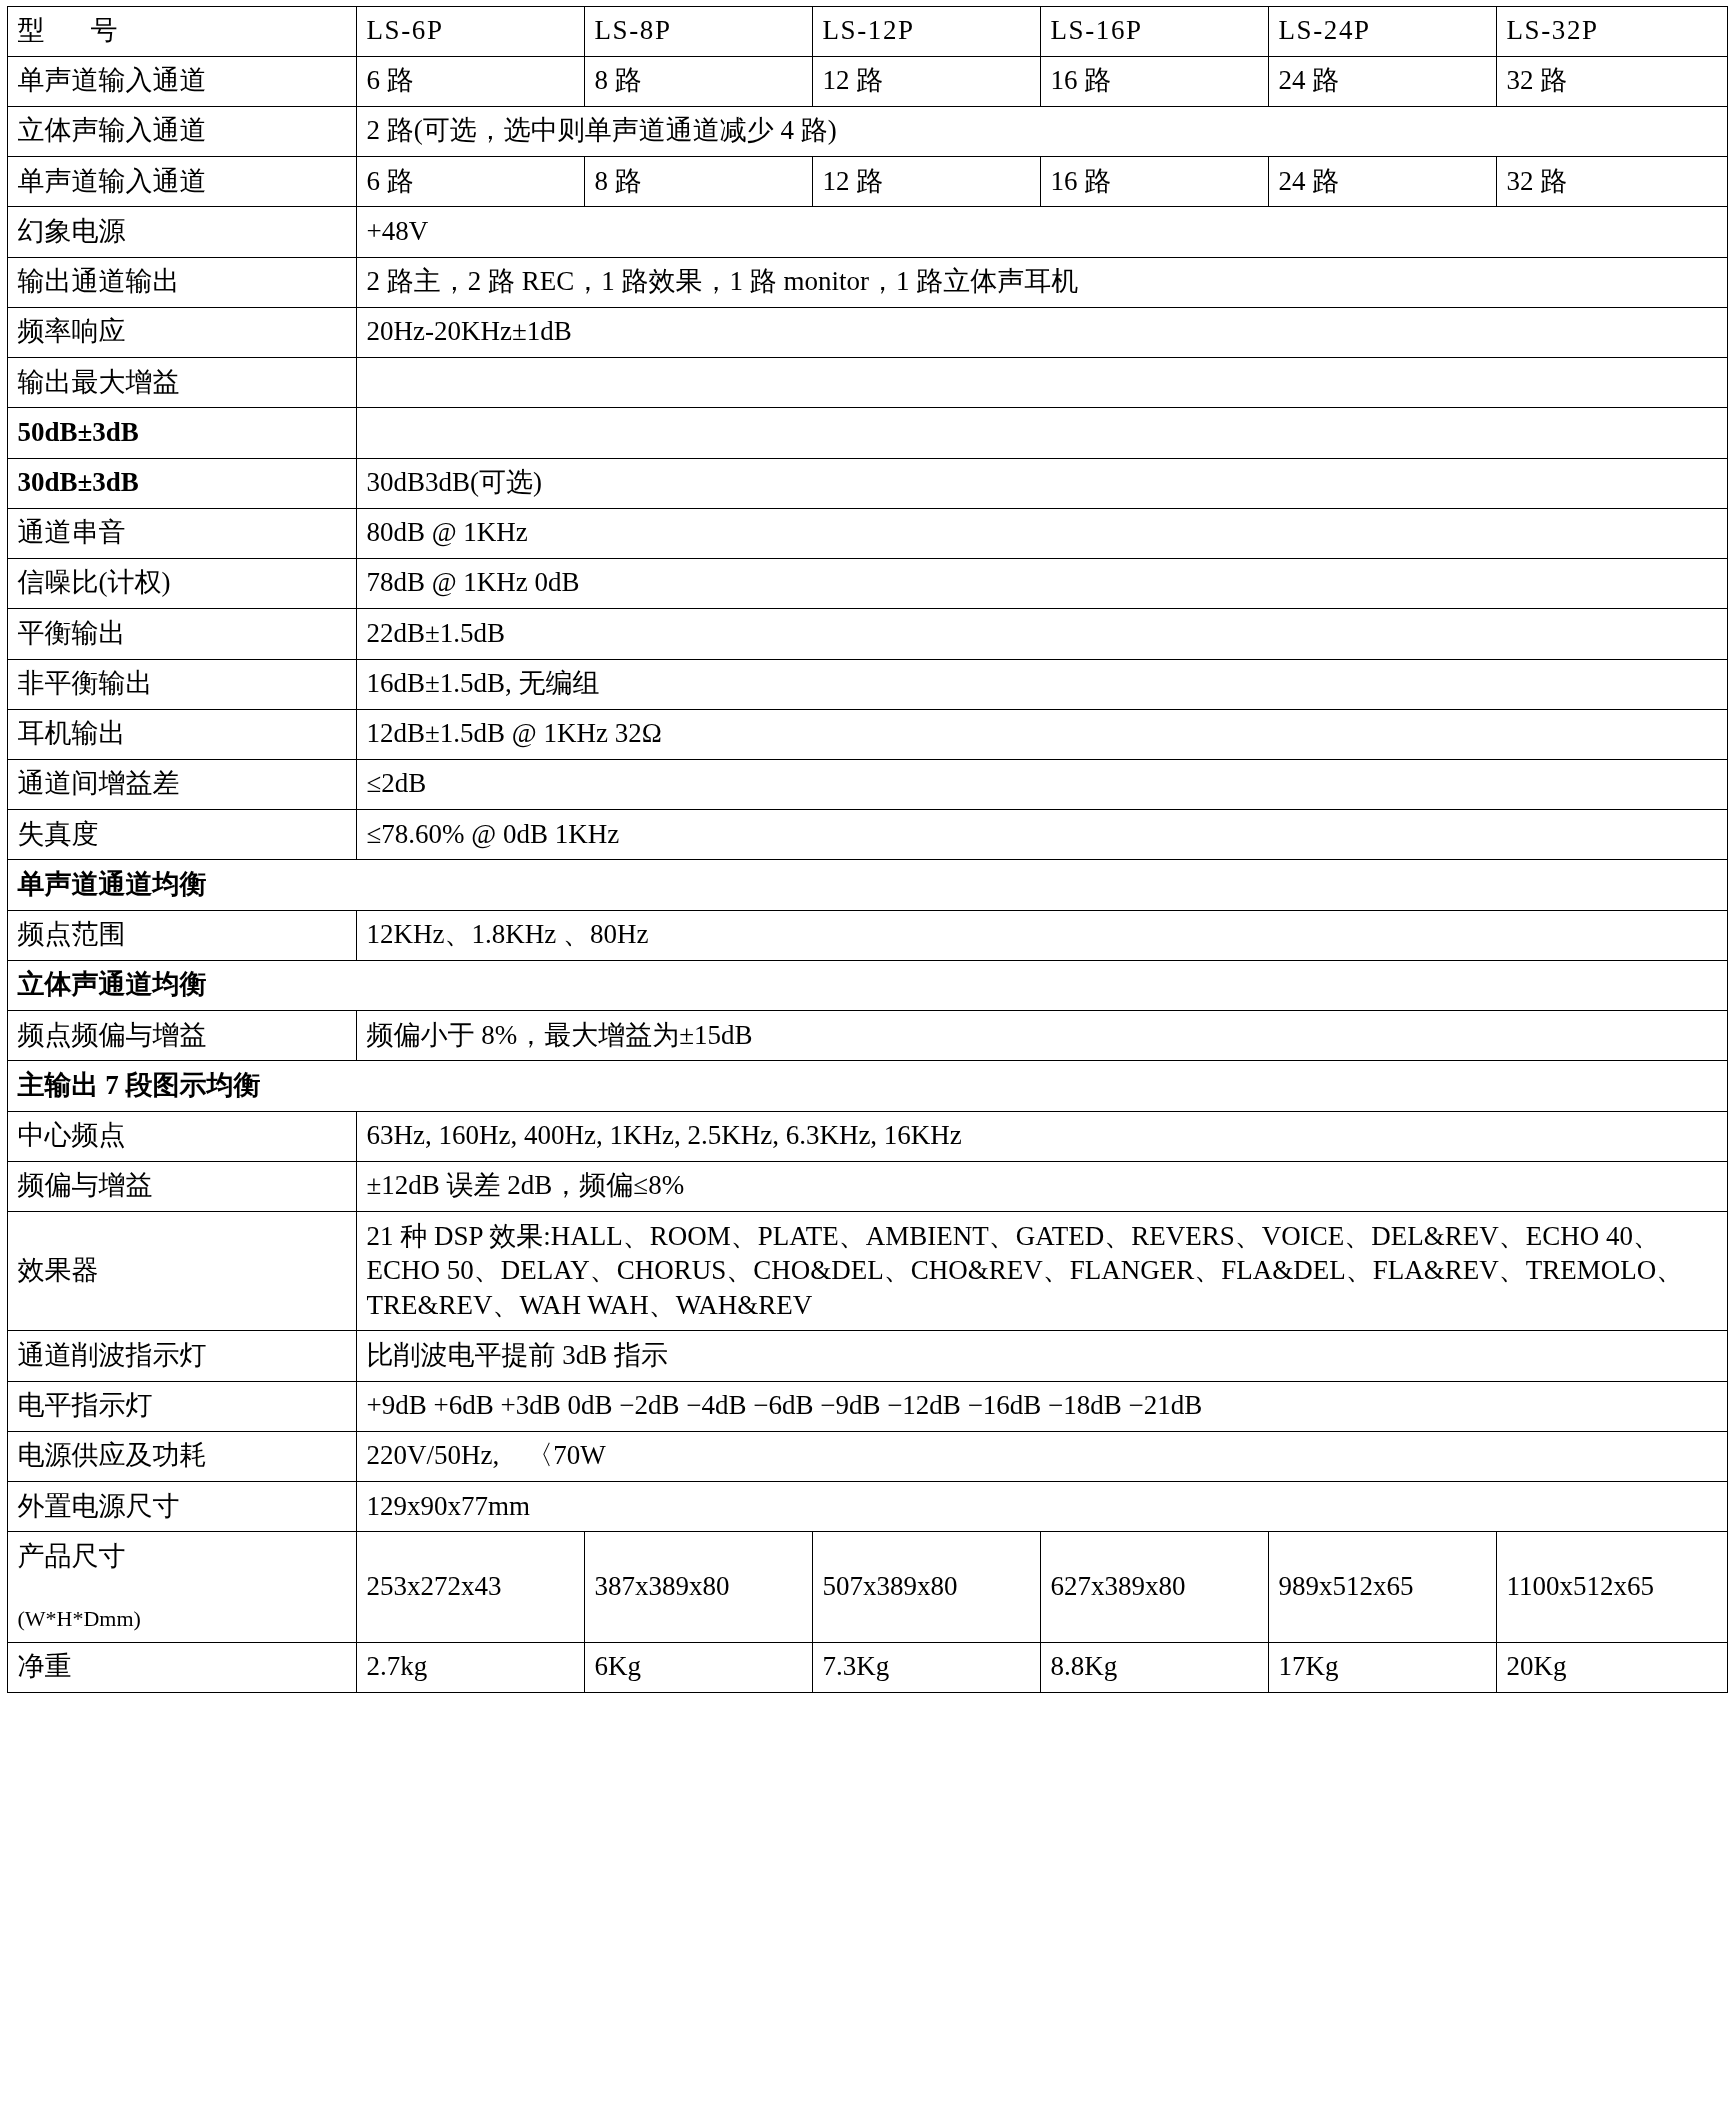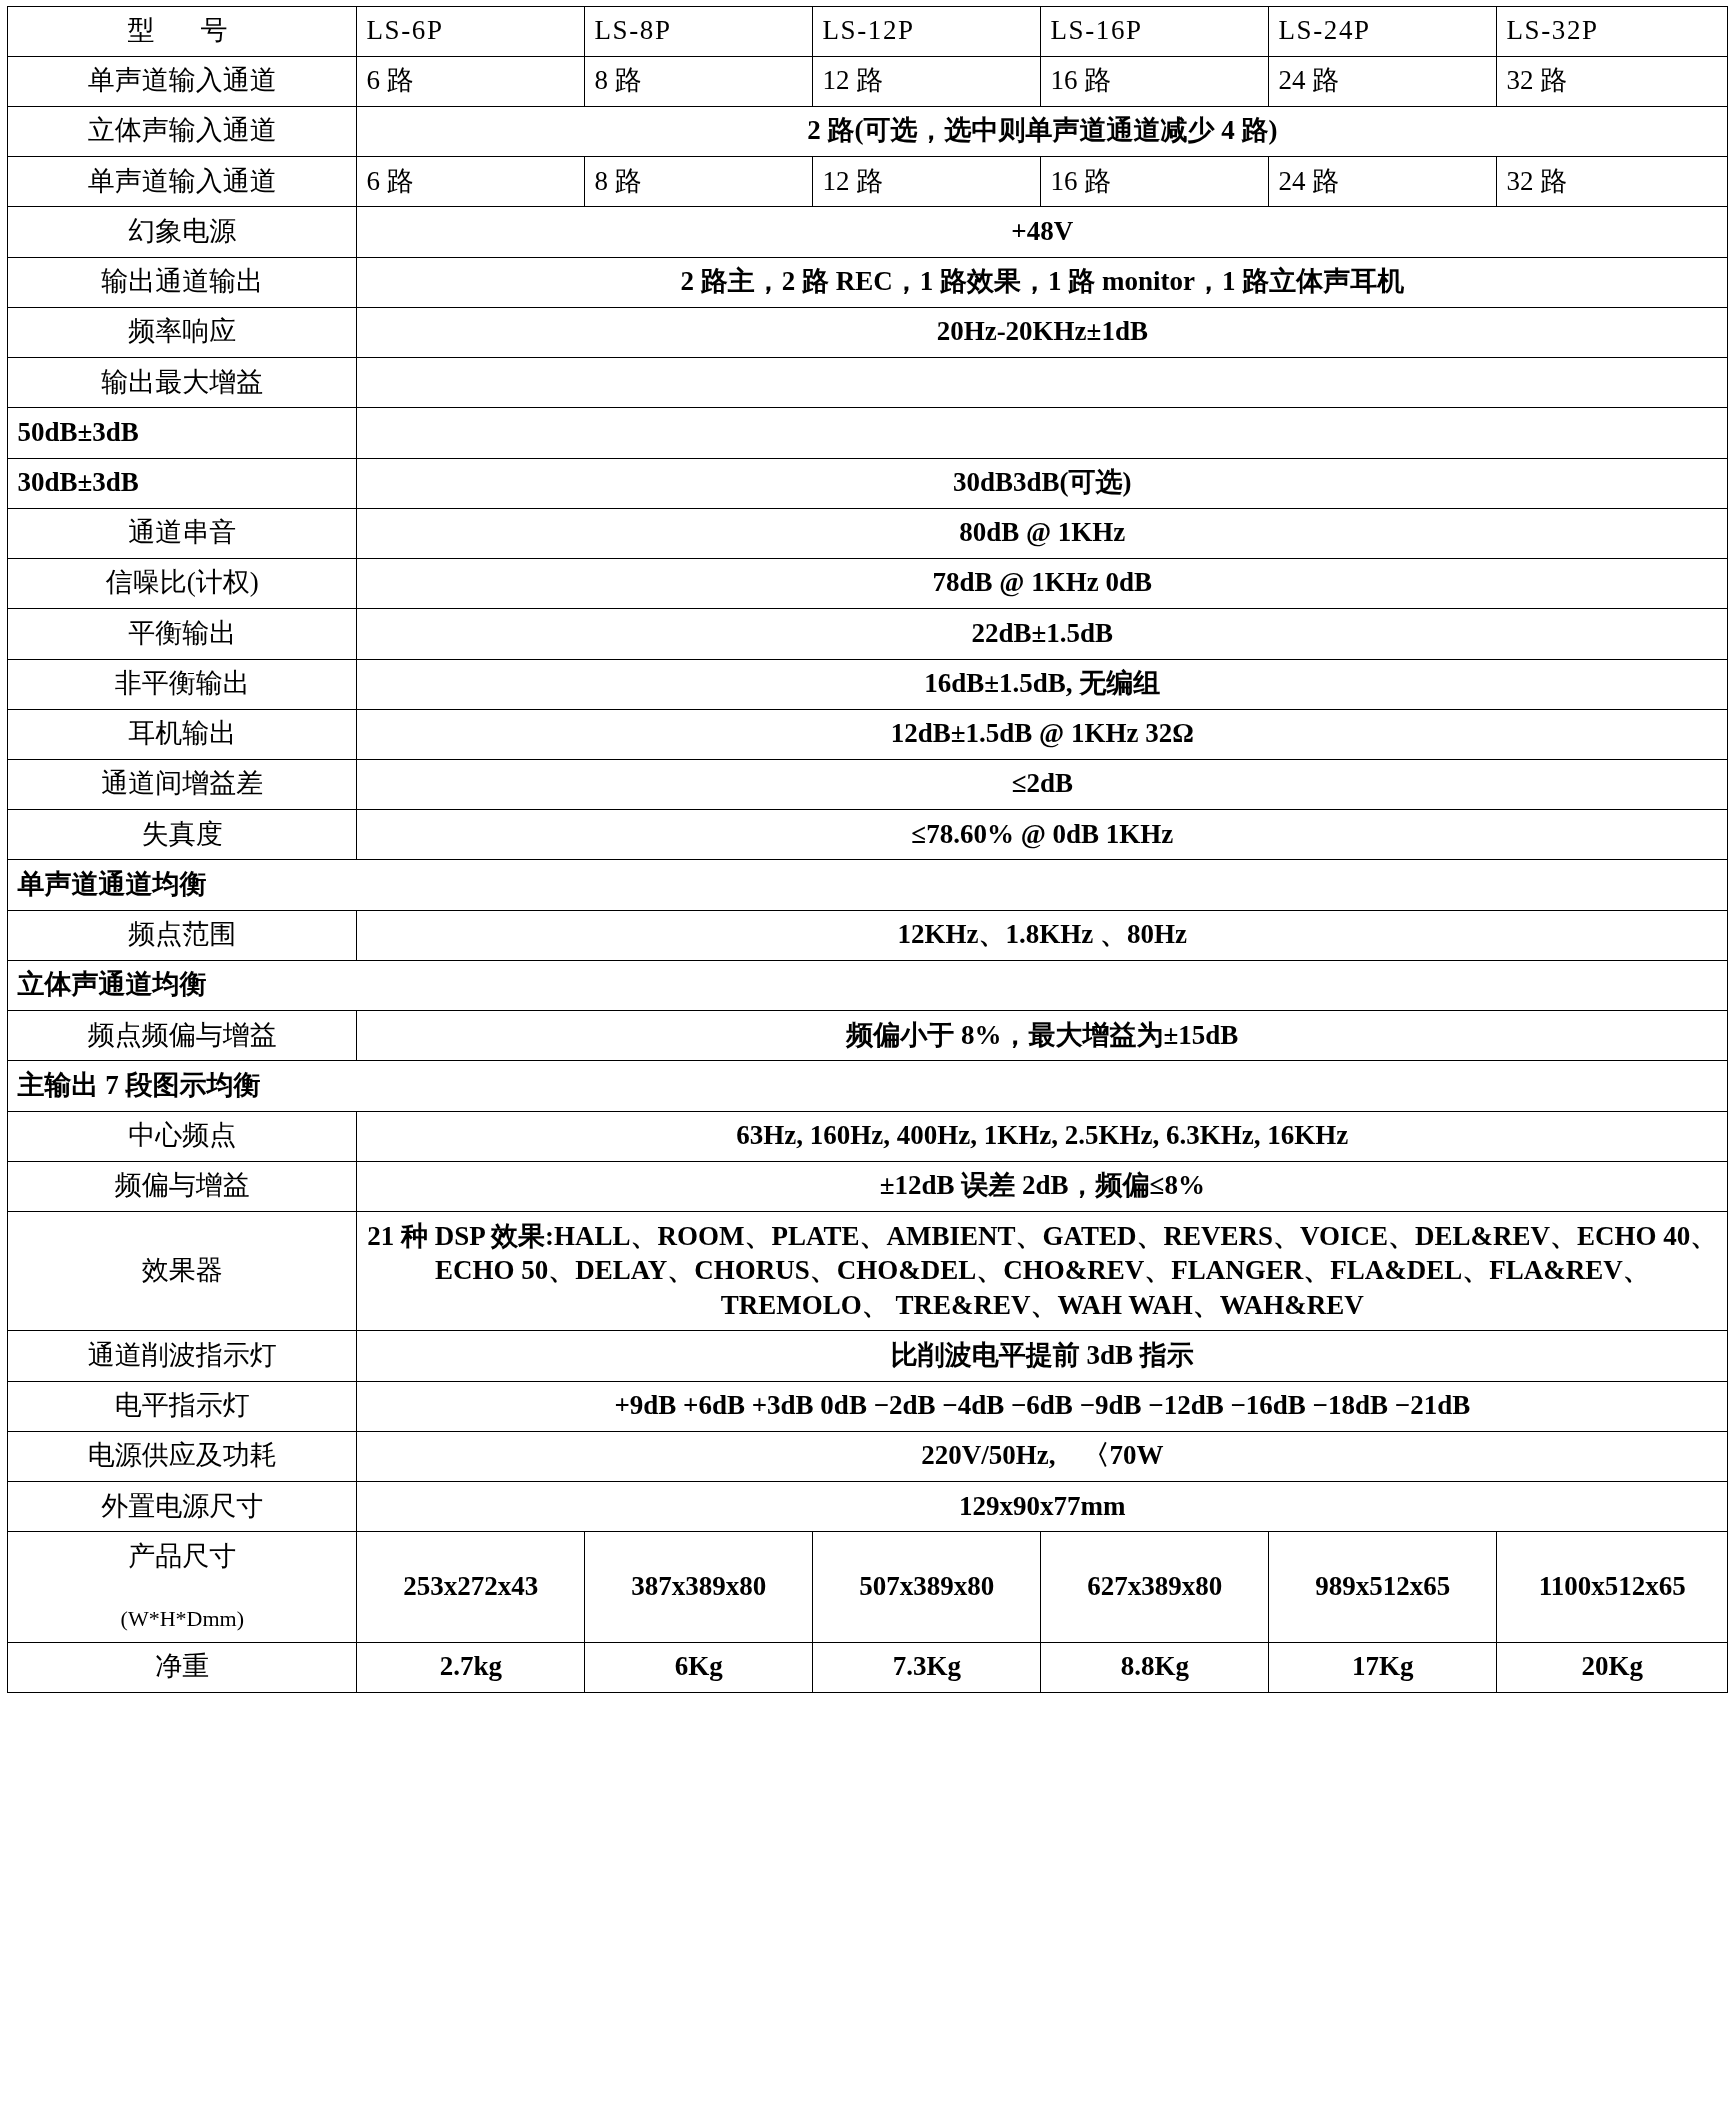--- a/index.html
+++ b/index.html
@@ -25,32 +25,30 @@
   }
   table.spec td {
     border: 1.8px solid #000000;
     font-size: 27px;
     line-height: 1.28;
     padding: 6.4px 9.2px 8.3px 9.2px;
     vertical-align: middle;
     word-wrap: break-word;
   }
   .label {
-    text-align: center;
     white-space: nowrap;
     font-family: Liberation Serif, serif;
   }
   .label-left {
     text-align: left;
     padding-left: 9.2px;
     font-weight: bold;
   }
   .val {
-    text-align: center;
-    font-weight: bold;
+    text-align: left;
   }
   .val-c {
     text-align: left;
   }
   .model-head {
     text-align: left;
     letter-spacing: 0.06em;
   }
   .small {
     font-size: 23px;

